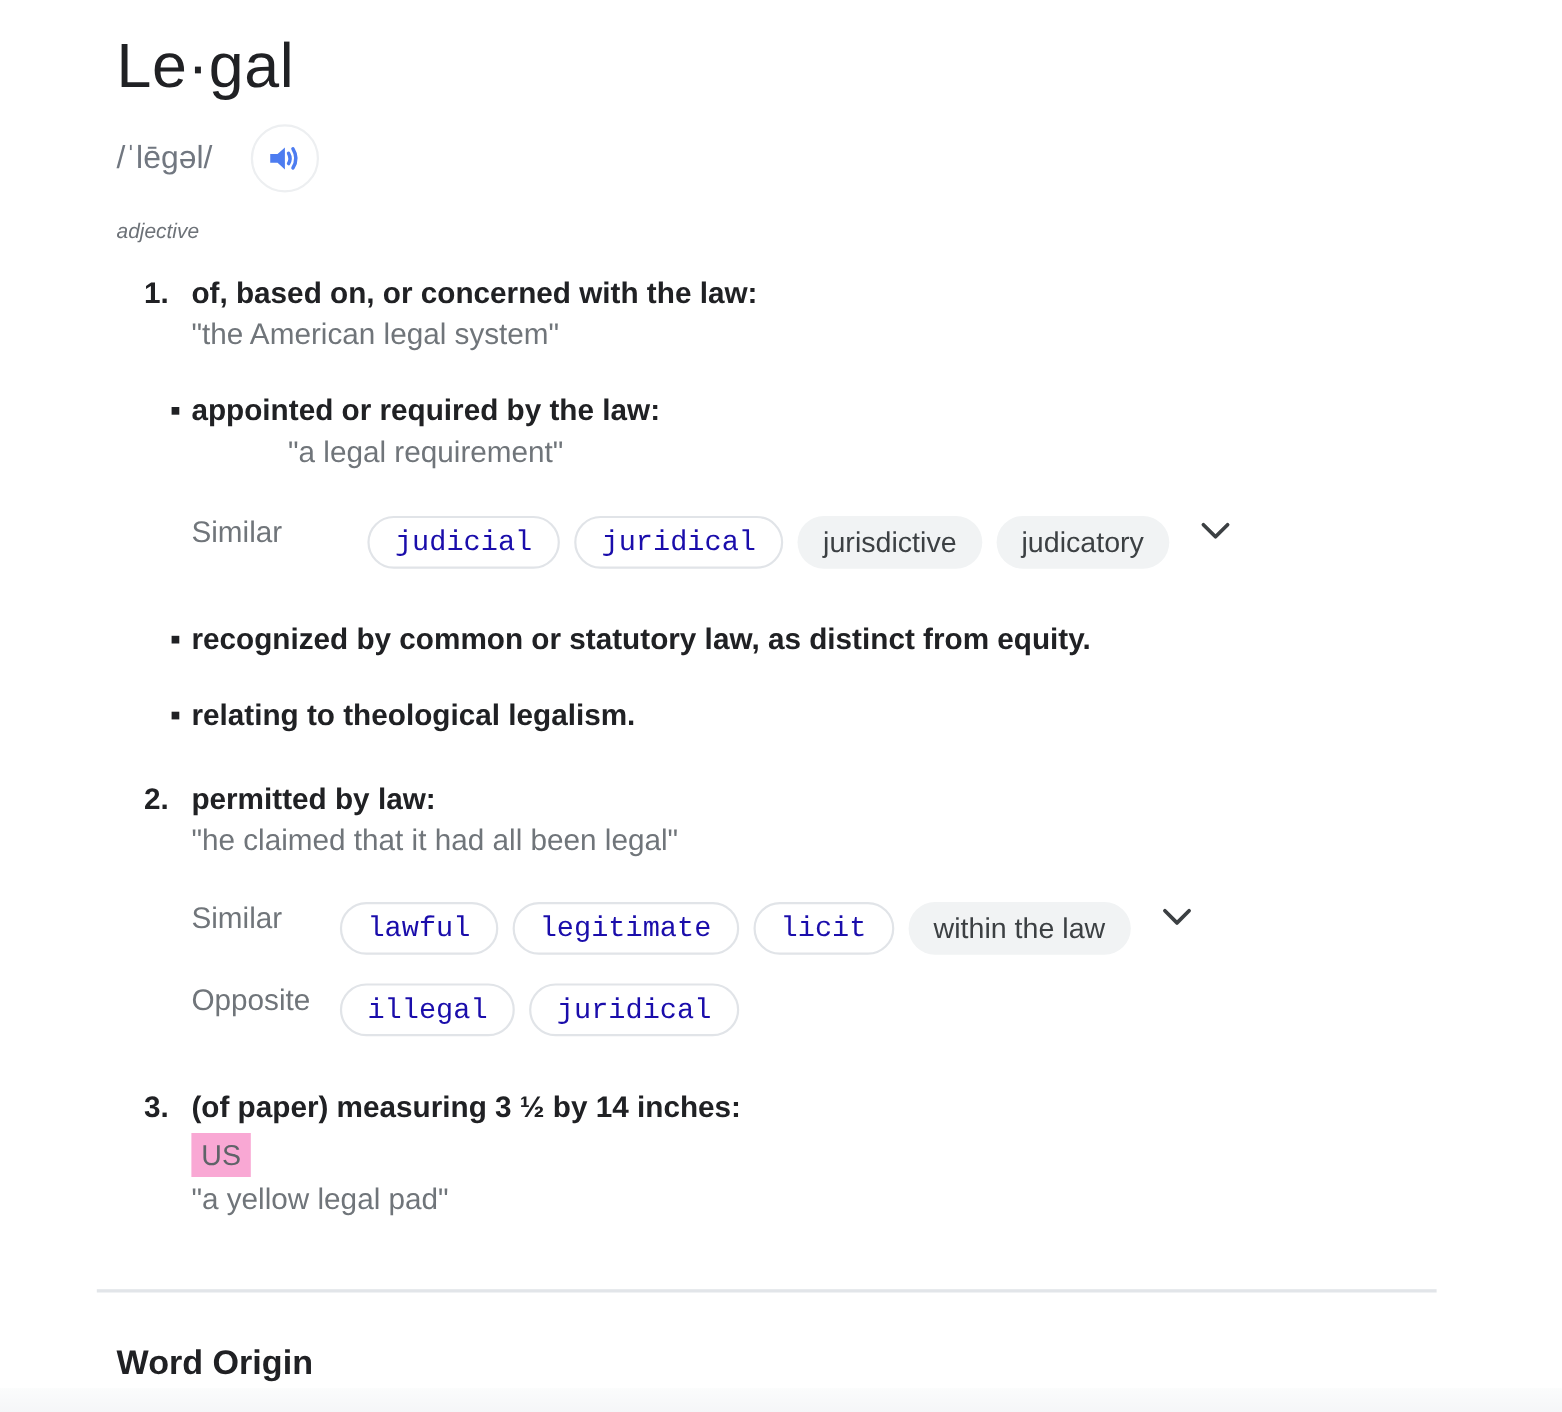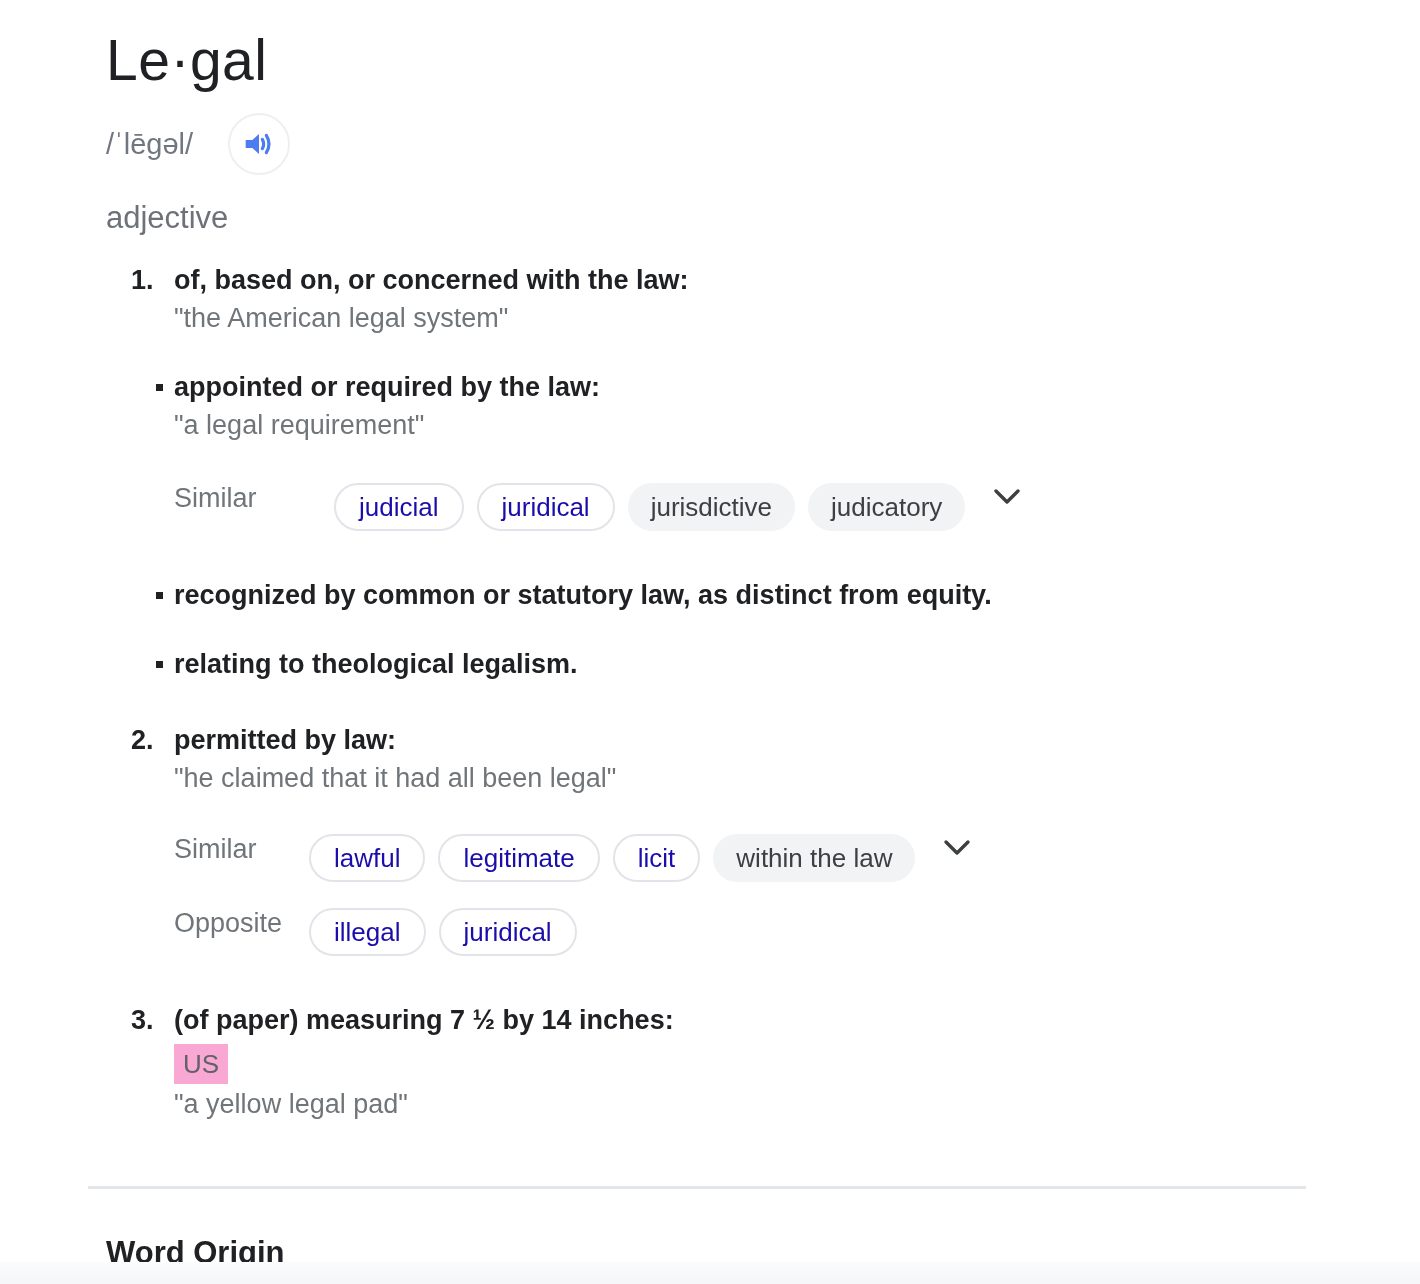--- a/index.html
+++ b/index.html
@@ -21,43 +21,43 @@
 
   .pron-row { display: flex; align-items: center; gap: 35px; margin-top: 21px; }
   .pron-text { font-size: 29px; color: #717780; }
   .speaker-btn {
     width: 62px; height: 62px; border-radius: 50%;
     border: 2px solid #edeff1; background: #fff;
     display: flex; align-items: center; justify-content: center;
     cursor: pointer; padding: 0;
   }
 
-  .pos { margin-top: 25px; color: #6d7278; font-size: 31px; }
+  .pos { margin-top: 25px; font-style: italic; color: #6d7278; font-size: 19px; }
 
   .defs { margin-top: 26px; font-size: 27px; }
   .def-row { display: flex; padding-left: 25px; line-height: 36px; }
   .def-num { width: 43px; flex: none; font-weight: 700; }
   .def-body { font-weight: 700; }
   .example { color: #70757a; font-weight: 400; margin-top: 2px; }
 
-  .sub-row { display: flex; margin-top: 33px; padding-left: 50px; line-height: 36px; }
+  .sub-row { display: flex; margin-top: 33px; padding-left: 50px; line-height: 36px; text-align: center; }
   .sub-bullet { width: 7px; height: 7px; background: #202124; flex: none; margin: 15px 11px 0 0; }
   .sub-text { font-weight: 700; }
 
   .chips-row { display: flex; align-items: flex-start; padding-left: 68px; }
   .chips-label { font-size: 27px; color: #70757a; flex: none; }
   .label-w1 { width: 160px; }
   .label-w2 { width: 135px; }
   .chip {
     height: 48px; border-radius: 24px;
     display: inline-flex; align-items: center;
     padding: 0 23px; font-size: 26px; margin-right: 13px;
     cursor: pointer; white-space: nowrap;
   }
-  .chip-link { border: 2px solid #e1e4e8; background: #ffffff; color: #1a0dab; }
+  .chip-link { border: 2px solid #e1e4e8; background: #ffffff; color: #1a0dab; font-family: Liberation Mono, monospace; }
   .chip-plain { background: #f1f3f4; color: #3c4043; }
   .chevron-btn { background: none; border: none; margin-left: 10px; cursor: pointer; padding: 4px; display: flex; }
 
   .region-tag {
     display: inline-block; background: #f9a8d4; color: #5f6368;
     font-size: 26px; padding: 2px 9px; margin-top: 6px;
   }
 
   .divider { border: none; border-top: 3px solid #e2e5e9; margin: 64px 0 0 -18px; width: 1218px; }
 
@@ -165,21 +165,21 @@
 
     <div class="chips-row mt-opp">
       <span class="chips-label label-w2">Opposite</span>
       <span class="chip chip-link">illegal</span>
       <span class="chip chip-link">juridical</span>
     </div>
 
     <div class="def-row mt-def3">
       <span class="def-num">3.</span>
       <div>
-        <div class="def-body">(of paper) measuring 7 ½ by 14 inches:</div>
+        <div class="def-body">(of paper) measuring 3 ½ by 14 inches:</div>
         <span class="region-tag">US</span>
         <div class="example">"a yellow legal pad"</div>
       </div>
     </div>
 
   </div>
 
   <hr class="divider">
 
   <h2 class="origin-heading">Word Origin</h2>

